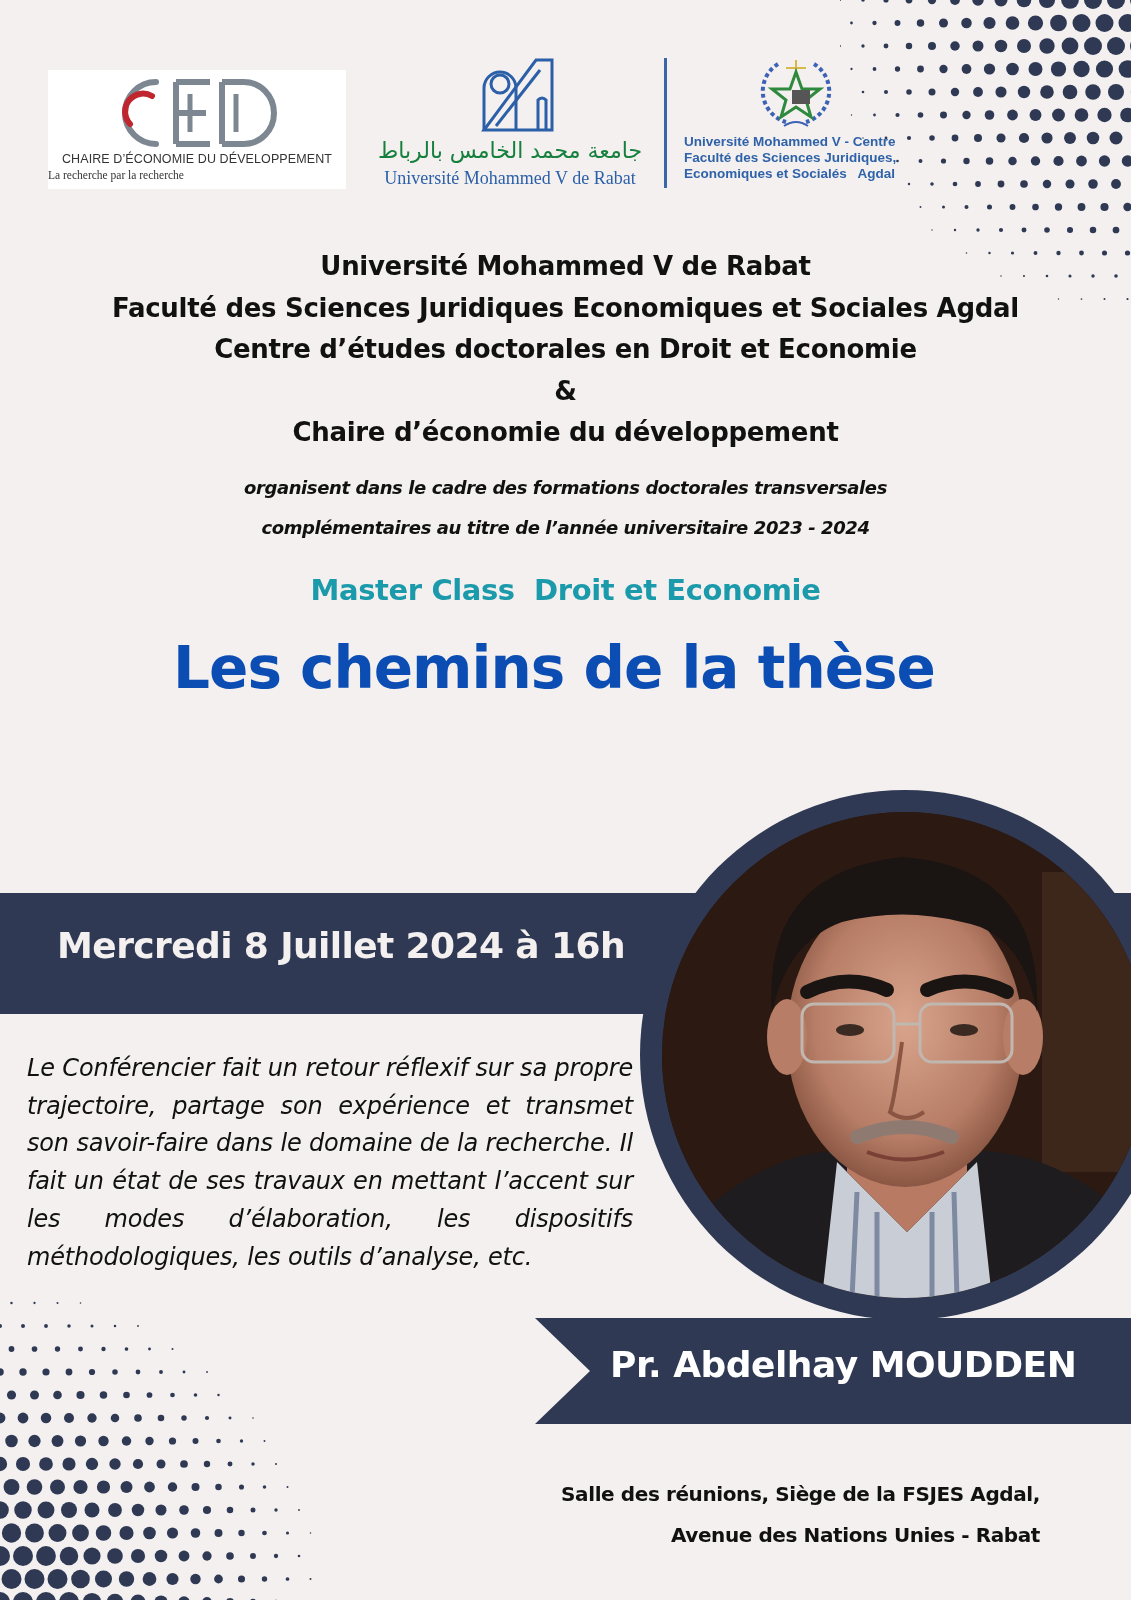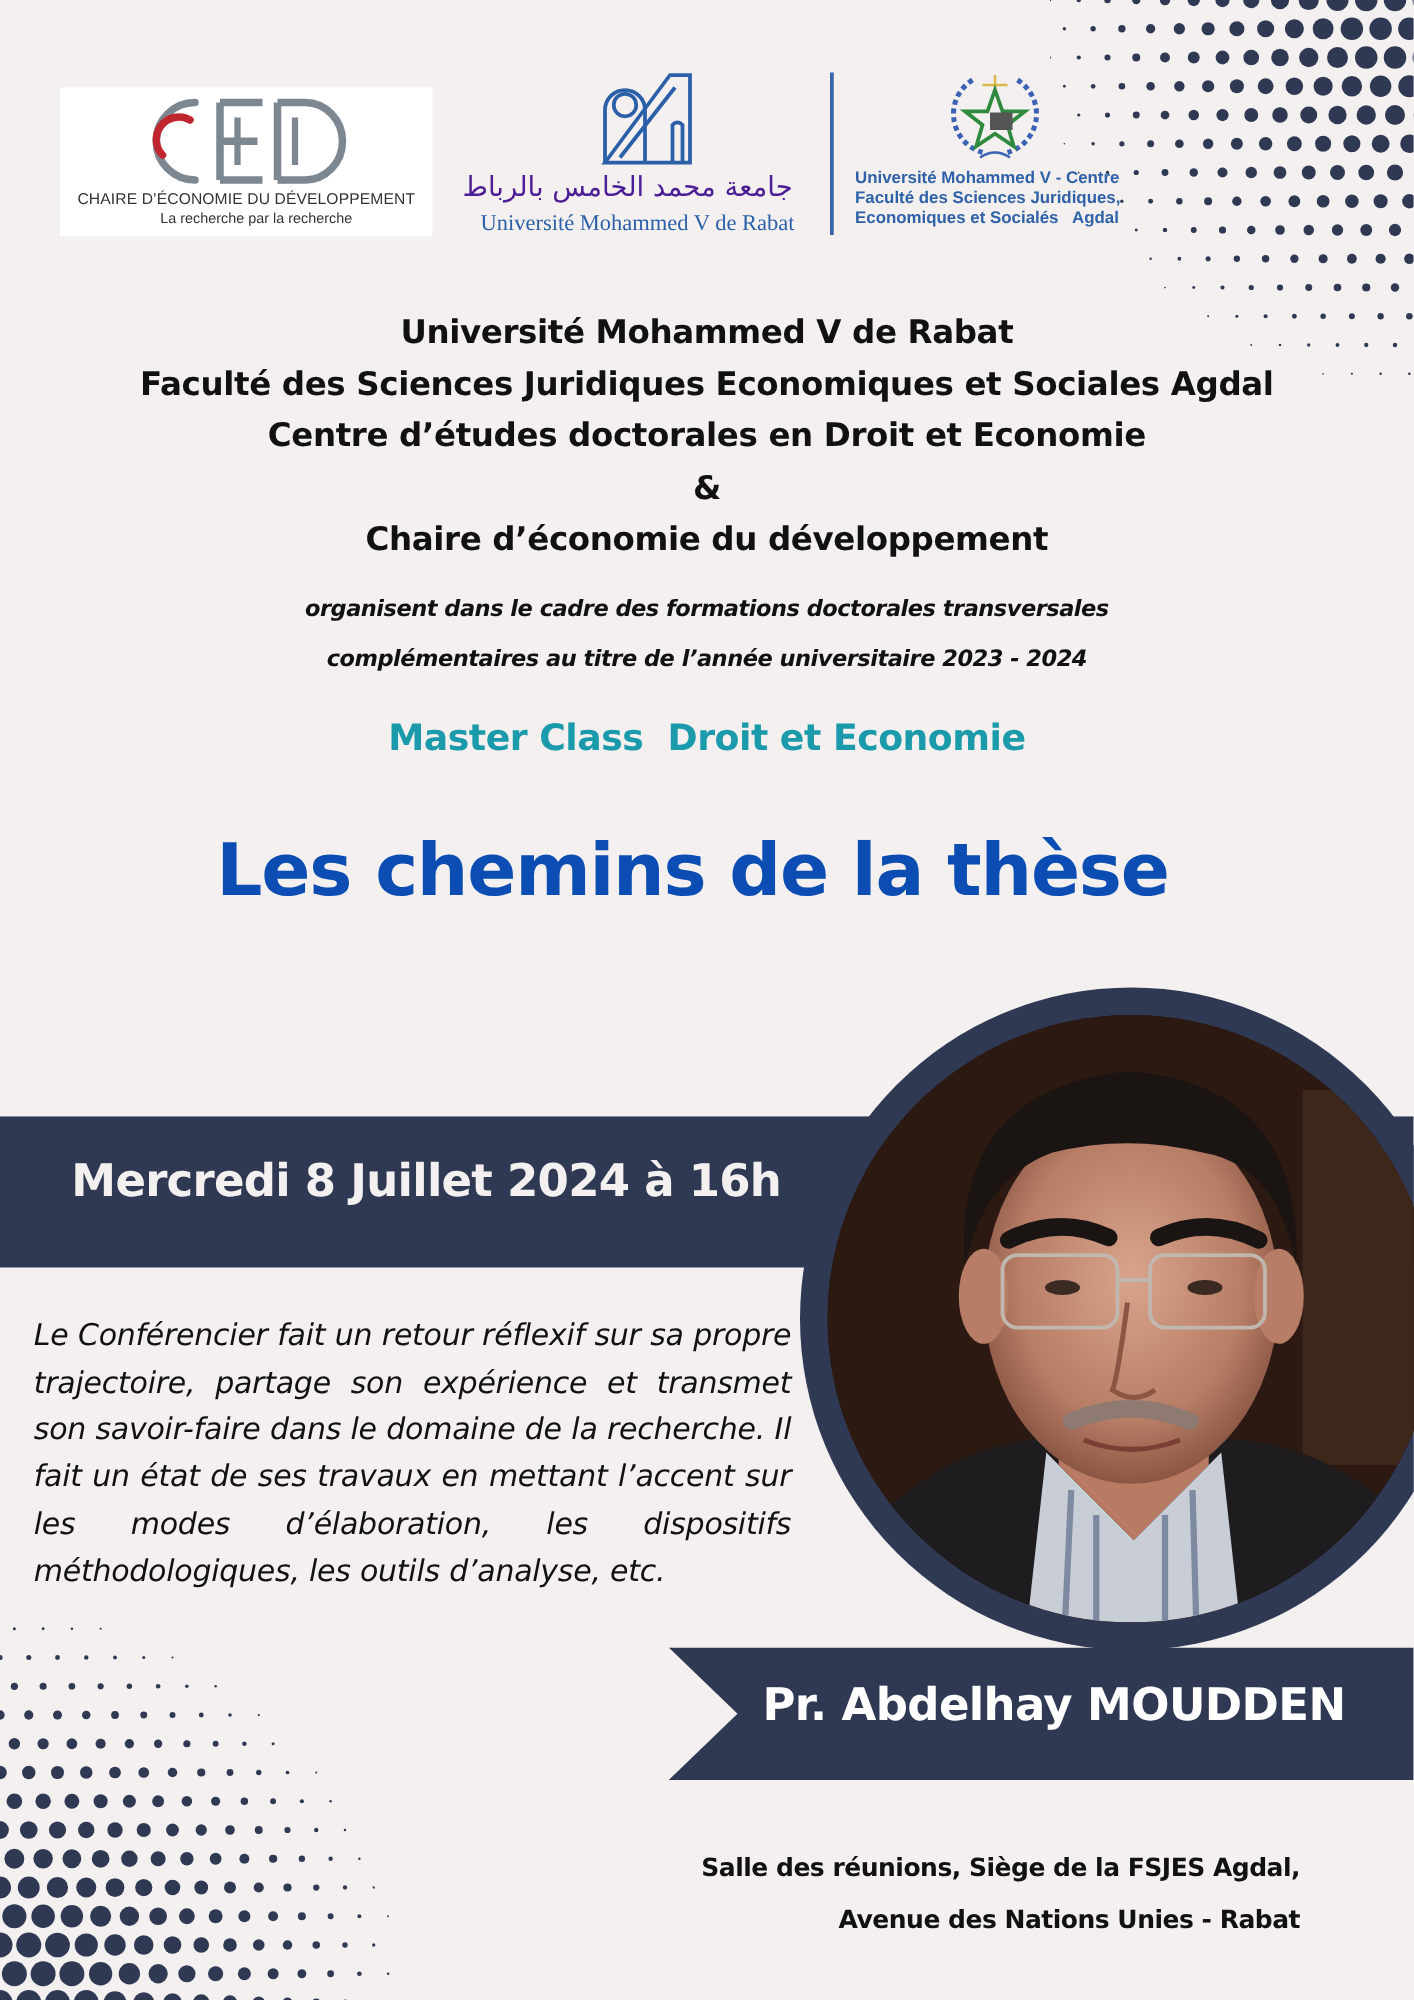--- a/index.html
+++ b/index.html
@@ -20,29 +20,29 @@
   .ced-logo {
     left: 48px; top: 70px; width: 298px; height: 119px;
     background: #ffffff;
   }
   .ced-mark { position: absolute; left: 58px; top: 6px; width: 180px; height: 74px; }
   .ced-sub1 {
     position: absolute; left: 0; right: 0; top: 82px; text-align: center;
     font-family: "Liberation Sans", sans-serif; font-size: 12.5px; color: #333; letter-spacing: 0.1px;
   }
   .ced-sub2 {
-    position: absolute; left: 0; right: 0; top: 99px; text-align: center;
-    font-family: Liberation Sans, sans-serif; font-size: 11.5px; color: #333; padding-left: 16px;
+    position: absolute; left: 0; right: 0; top: 99px; text-align: left;
+    font-family: Liberation Serif, serif; font-size: 11.5px; color: #333;
   }
 
   .umv-logo { left: 370px; top: 56px; width: 280px; height: 135px; }
   .umv-icon { position: absolute; left: 108px; top: 0; width: 80px; height: 78px; }
   .umv-ar {
-    position: absolute; left: 0; right: 0; top: 82px; text-align: left;
-    font-family: "DejaVu Sans", sans-serif; font-size: 22px; color: #4c1d95; direction: rtl;
+    position: absolute; left: 0; right: 0; top: 82px; text-align: center;
+    font-family: "DejaVu Sans", sans-serif; font-size: 22px; color: #15803d; direction: rtl;
   }
   .umv-fr {
     position: absolute; left: 0; right: 0; top: 112px; text-align: center;
     font-family: "Liberation Serif", serif; font-size: 18px; color: #2b5fa8;
   }
   .logo-sep { left: 664px; top: 58px; width: 3px; height: 130px; background: #3a67aa; }
 
   .fsj-logo { left: 680px; top: 56px; width: 240px; height: 135px; }
   .fsj-icon { position: absolute; left: 76px; top: 0; width: 80px; height: 76px; }
   .fsj-text {
@@ -63,21 +63,21 @@
     font-family: "DejaVu Sans", sans-serif; font-weight: bold; font-style: italic;
     font-size: 18px; line-height: 40px; color: #111; letter-spacing: -0.4px;
   }
   .intro div { white-space: nowrap; }
   .masterclass {
     left: 0; width: 1131px; top: 573px; text-align: center;
     font-family: "DejaVu Sans", sans-serif; font-weight: bold;
     font-size: 29px; color: #1a9aaa; letter-spacing: -0.4px; white-space: pre;
   }
   .main-title {
-    left: 0; width: 1108px; top: 662px; text-align: center;
+    left: 0; width: 1108px; top: 634px; text-align: center;
     font-family: "DejaVu Sans", sans-serif; font-weight: bold;
     font-size: 58px; color: #0b4db3; letter-spacing: -1px;
   }
 
   
   .date-band {
     left: 0; top: 893px; width: 1131px; height: 120px;
   }
   .date-text {
     left: 0; top: 925px; width: 682px; text-align: center;

